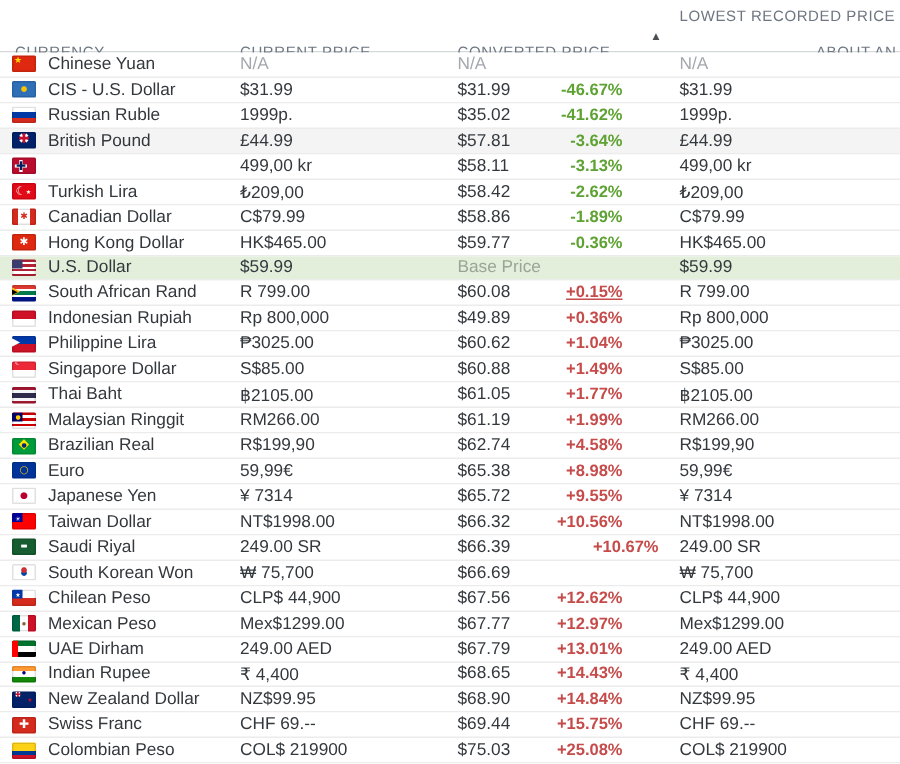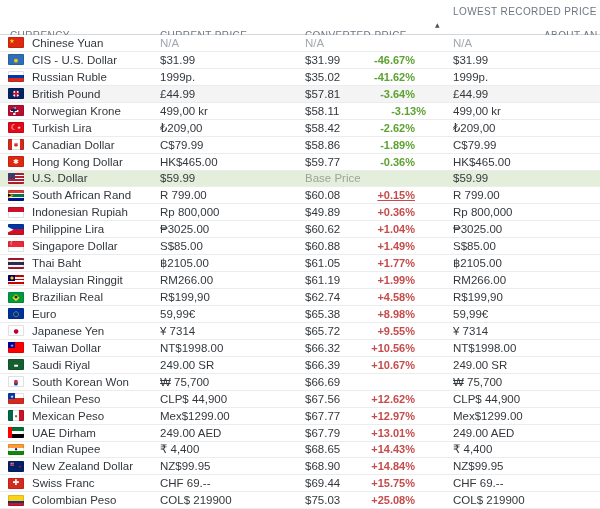--- a/index.html
+++ b/index.html
@@ -92,24 +92,23 @@
         <span class="cell c-pct" style="color: rgb(93, 162, 50);">-3.64%</span>
         <span class="cell c-low">£44.99</span>
       </div>
       <div class="row">
         <span class="cell c-flag">
           <span class="flag" style="background: rgb(186, 12, 47);">
             <b style="color: rgb(255, 255, 255); font-size: 11px; transform: translate(calc(-50% - 2px), calc(-50% + 0px));">✚</b>
             <b style="color: rgb(0, 32, 91); font-size: 8px; transform: translate(calc(-50% - 2px), calc(-50% + 0px));">✚</b>
           </span>
         </span>
-        <span class="cell c-name">Norwegian Krone</span>
         <span class="cell c-cur">499,00 kr</span>
         <span class="cell c-conv">$58.11</span>
-        <span class="cell c-pct" style="color: rgb(93, 162, 50); padding-left: 11px;">-3.13%</span>
+        <span class="cell c-pct" style="color: rgb(93, 162, 50);">-3.13%</span>
         <span class="cell c-low">499,00 kr</span>
       </div>
       <div class="row">
         <span class="cell c-flag">
           <span class="flag" style="background: rgb(227, 10, 23);">
             <b style="color: rgb(255, 255, 255); font-size: 8px; transform: translate(calc(-50% - 2px), calc(-50% + 0px));">☾</b>
             <b style="color: rgb(255, 255, 255); font-size: 4px; transform: translate(calc(-50% + 3px), calc(-50% + 0px));">★</b>
           </span>
         </span>
         <span class="cell c-name">Turkish Lira</span>
@@ -276,21 +275,21 @@
       </div>
       <div class="row">
         <span class="cell c-flag">
           <span class="flag" style="background: rgb(22, 93, 49);">
             <b style="color: rgb(255, 255, 255); font-size: 5px; transform: translate(calc(-50% + 0px), calc(-50% + 0px));">▬</b>
           </span>
         </span>
         <span class="cell c-name">Saudi Riyal</span>
         <span class="cell c-cur">249.00 SR</span>
         <span class="cell c-conv">$66.39</span>
-        <span class="cell c-pct" style="color: rgb(198, 75, 75);">+10.67%</span>
+        <span class="cell c-pct" style="color: rgb(198, 75, 75); margin-left: 24px;">+10.67%</span>
         <span class="cell c-low">249.00 SR</span>
       </div>
       <div class="row">
         <span class="cell c-flag">
           <span class="flag" style="background: rgb(255, 255, 255);">
             <b style="color: rgb(0, 71, 160); font-size: 5px; transform: translate(calc(-50% + 0px), calc(-50% + 1px));">●</b>
             <b style="color: rgb(205, 46, 58); font-size: 5px; transform: translate(calc(-50% + 0px), calc(-50% - 1px));">●</b>
           </span>
         </span>
         <span class="cell c-name">South Korean Won</span>

